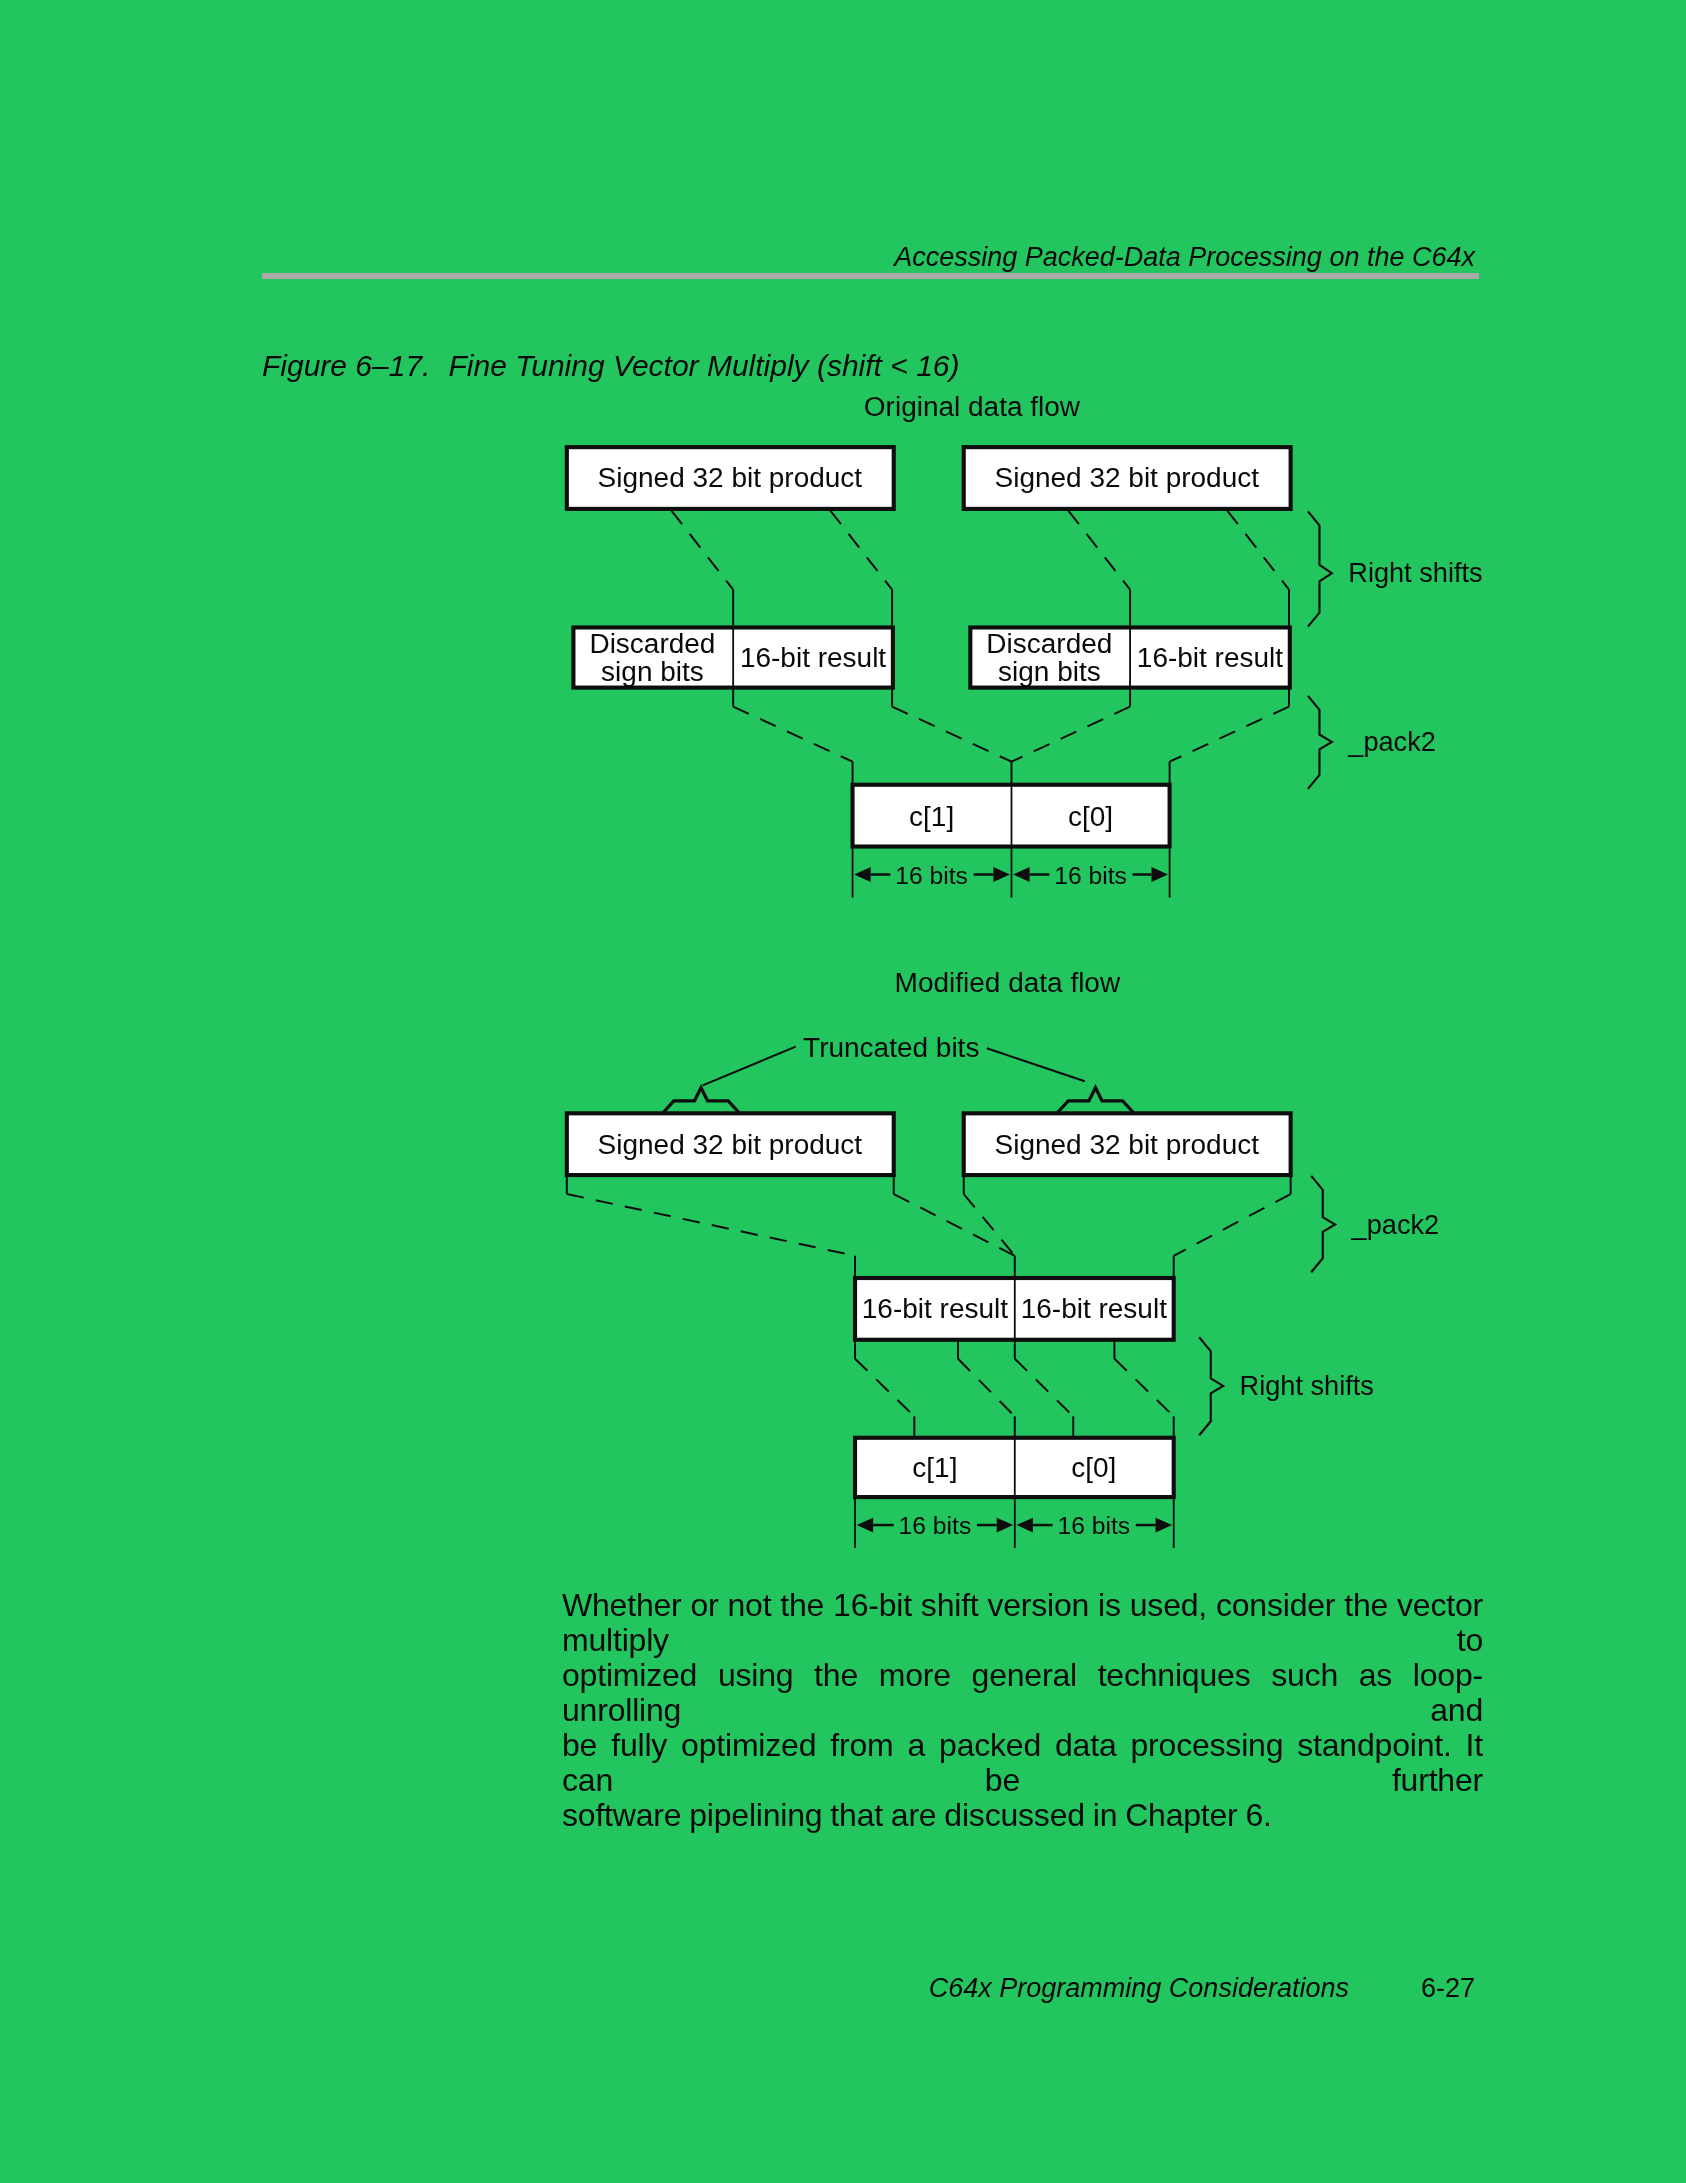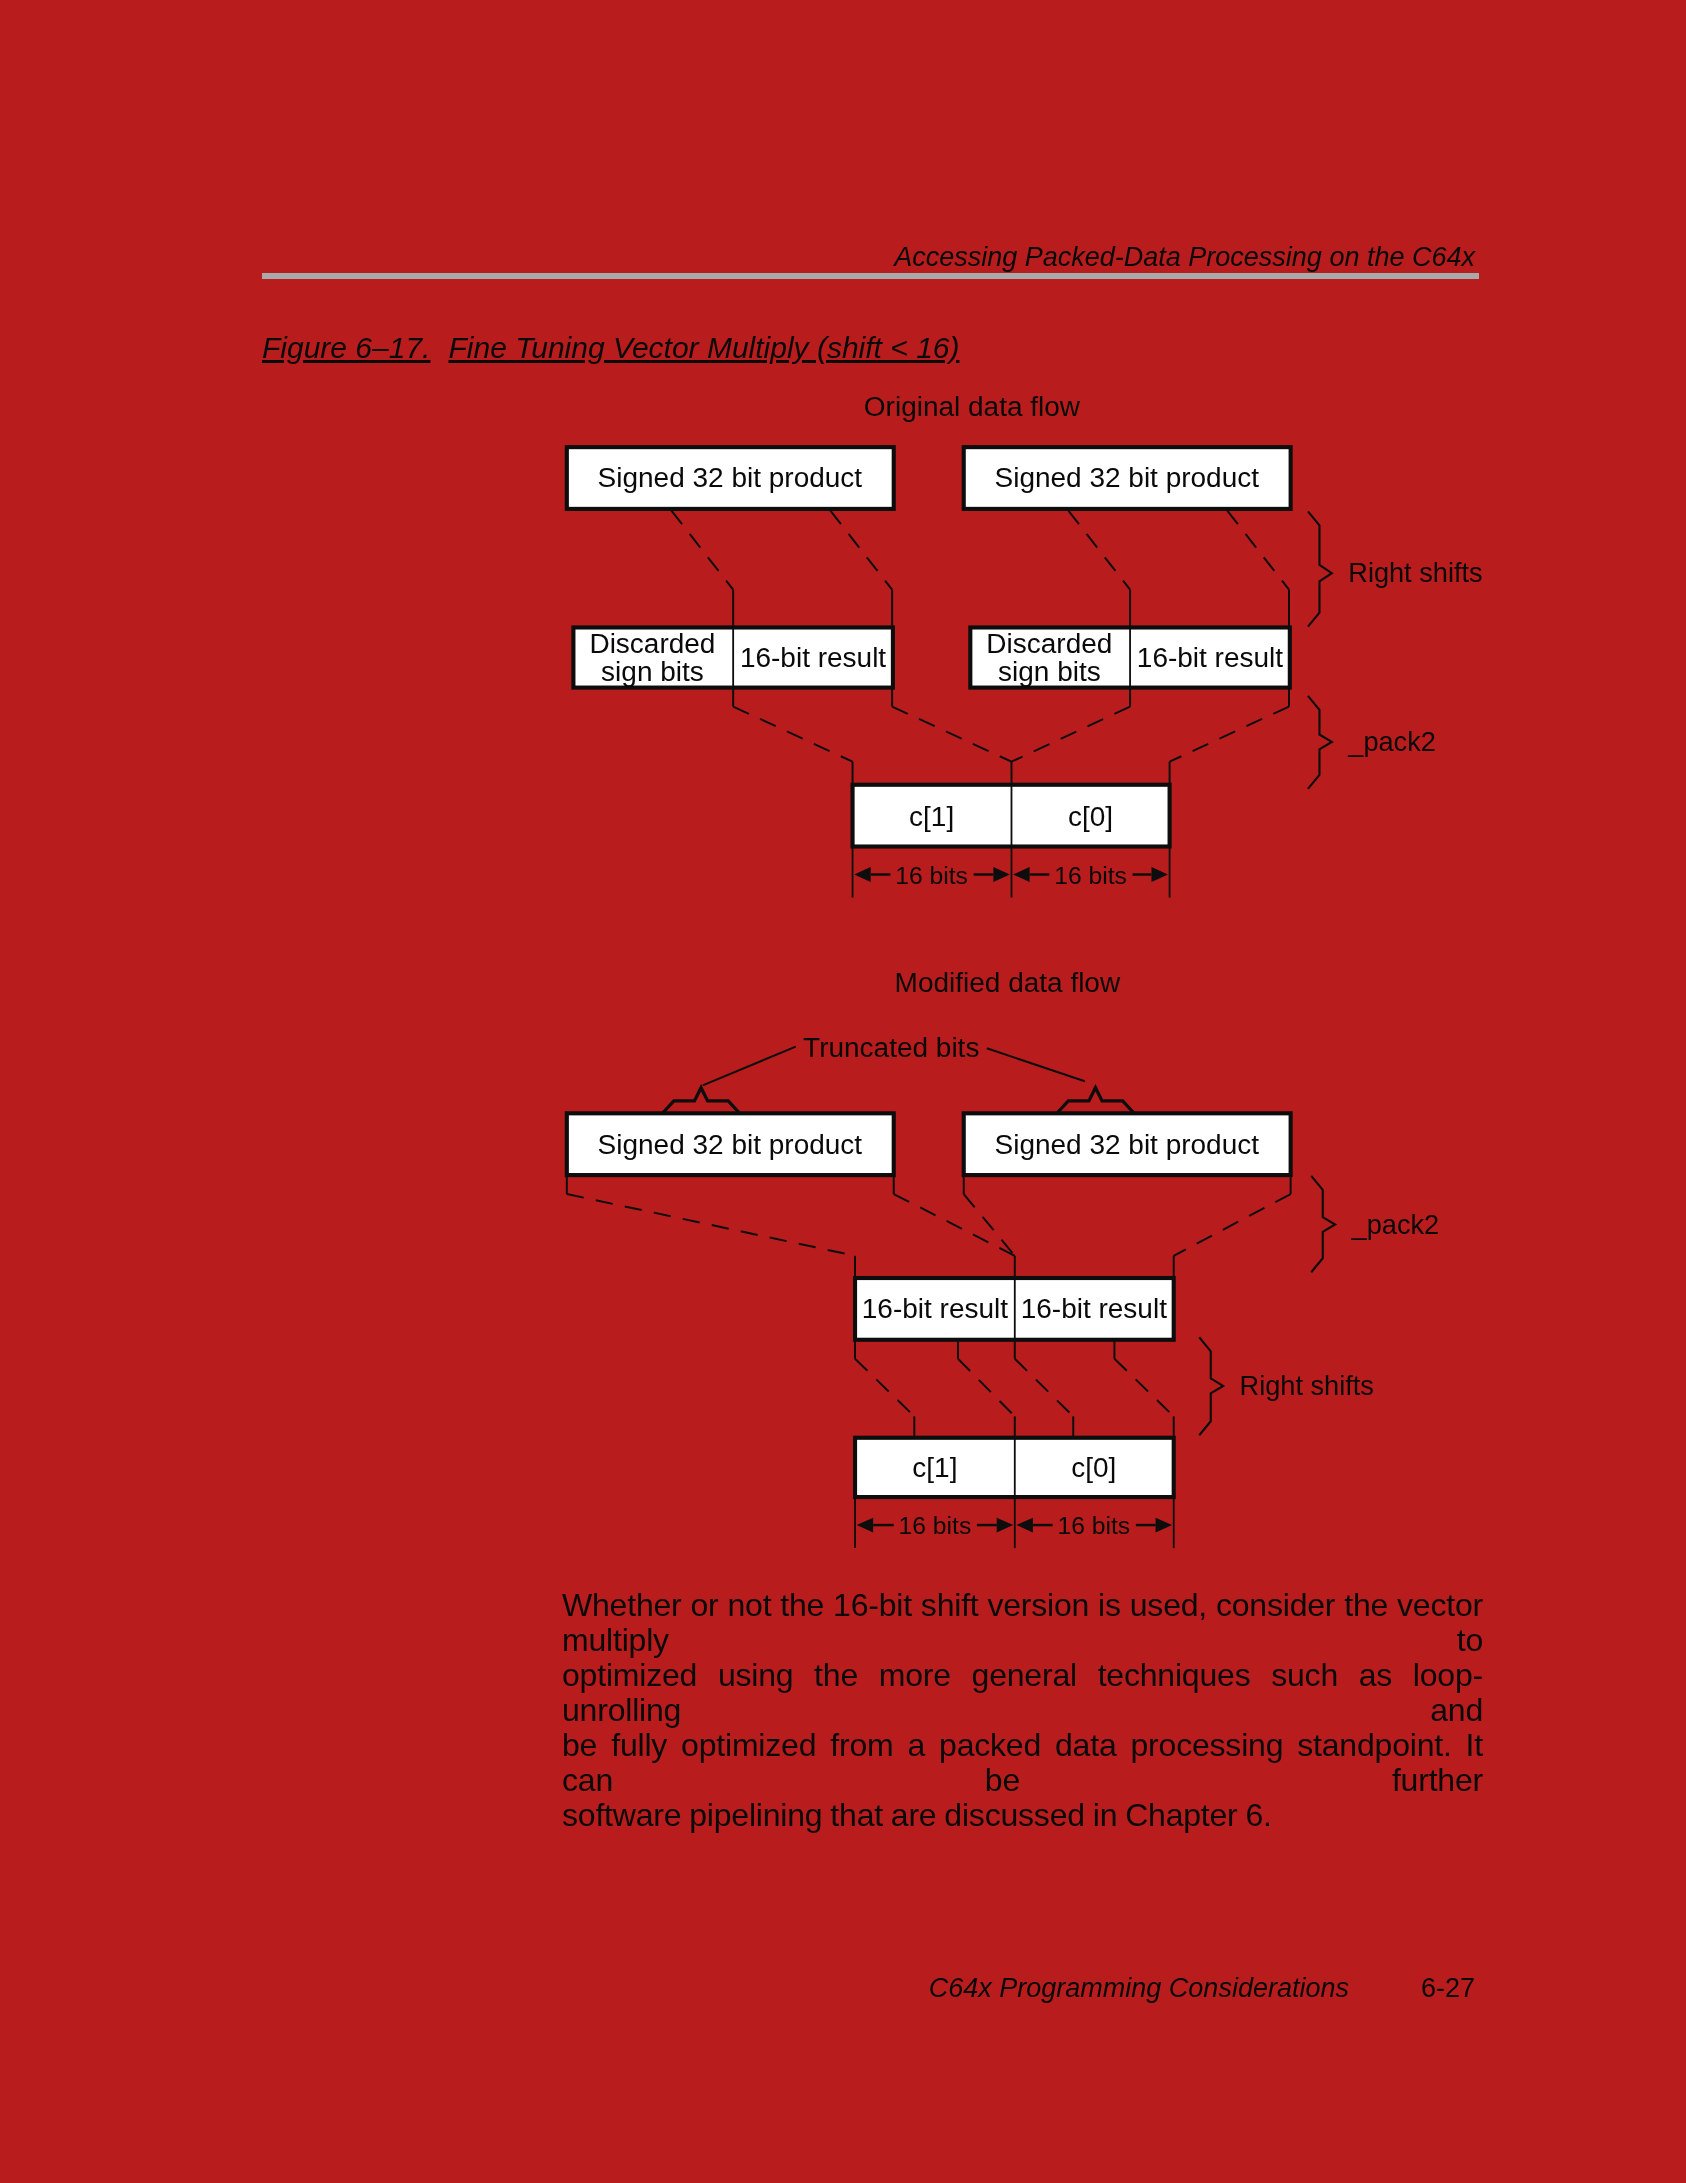--- a/index.html
+++ b/index.html
@@ -1,41 +1,40 @@
 <!DOCTYPE html>
 <html style="font-size:13px"><head>
 <meta charset="utf-8">
 <style>
   html,body{margin:0;padding:0;background:#e8e8e8;}
   .page{
     position:relative;
     width:1687px;height:2183px;
-    background:#b91c1c;
+    background:#22c55e;
     font-family:"Liberation Sans",sans-serif;
     color:#0a0a0a;
     overflow:hidden;
   }
   .running-head{
     position:absolute;
     top:242px;right:212px;
     font-size:27px;font-style:italic;
     white-space:nowrap;
   }
   .head-rule{
     position:absolute;
     left:262px;top:273px;
     width:1217px;height:5.8px;
     background:#a9a9a9;
   }
   .figure-caption{
     position:absolute;
-    left:262px;top:331px;
+    left:262px;top:349px;
     font-size:30px;font-style:italic;
     white-space:nowrap;
-    text-decoration:underline;
   }
   .figure-caption .fig-label{margin-right:18px;}
   svg.diagram{position:absolute;left:0;top:0;}
   .dtxt{font:34px "Liberation Sans",sans-serif;fill:#0a0a0a;}
   .dtxt-brace{font:33px "Liberation Sans",sans-serif;fill:#0a0a0a;}
   .dtxt-bits{font:30px "Liberation Sans",sans-serif;fill:#0a0a0a;}
   .box{fill:#ffffff;stroke:#0d0d0d;stroke-width:5;}
   .divider{stroke:#0d0d0d;stroke-width:2.2;fill:none;}
   .solidline{stroke:#0d0d0d;stroke-width:2.4;fill:none;}
   .dashline{stroke:#0d0d0d;stroke-width:2.4;fill:none;stroke-dasharray:21 15;}

